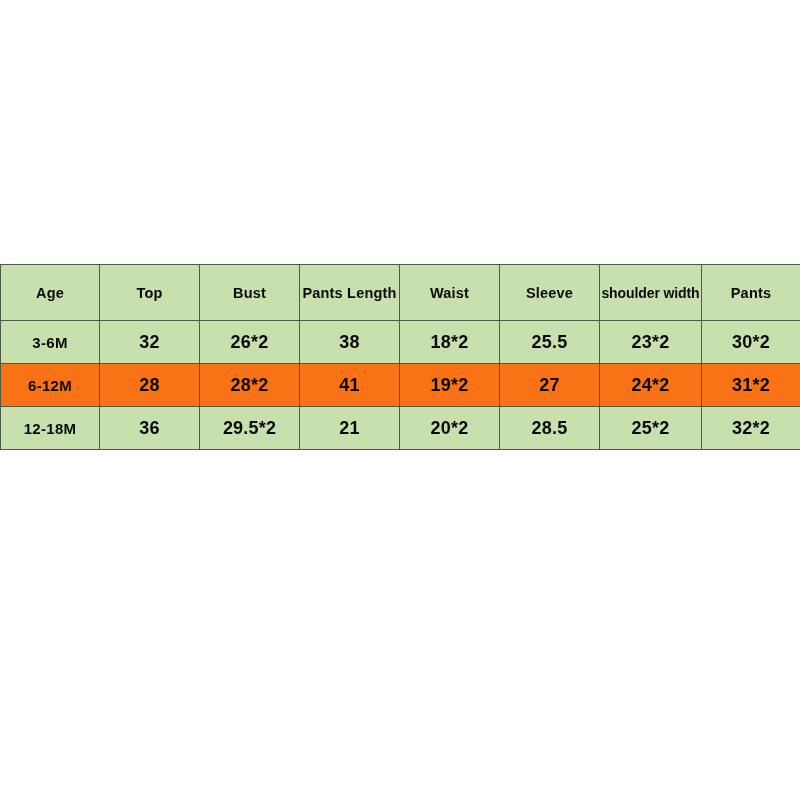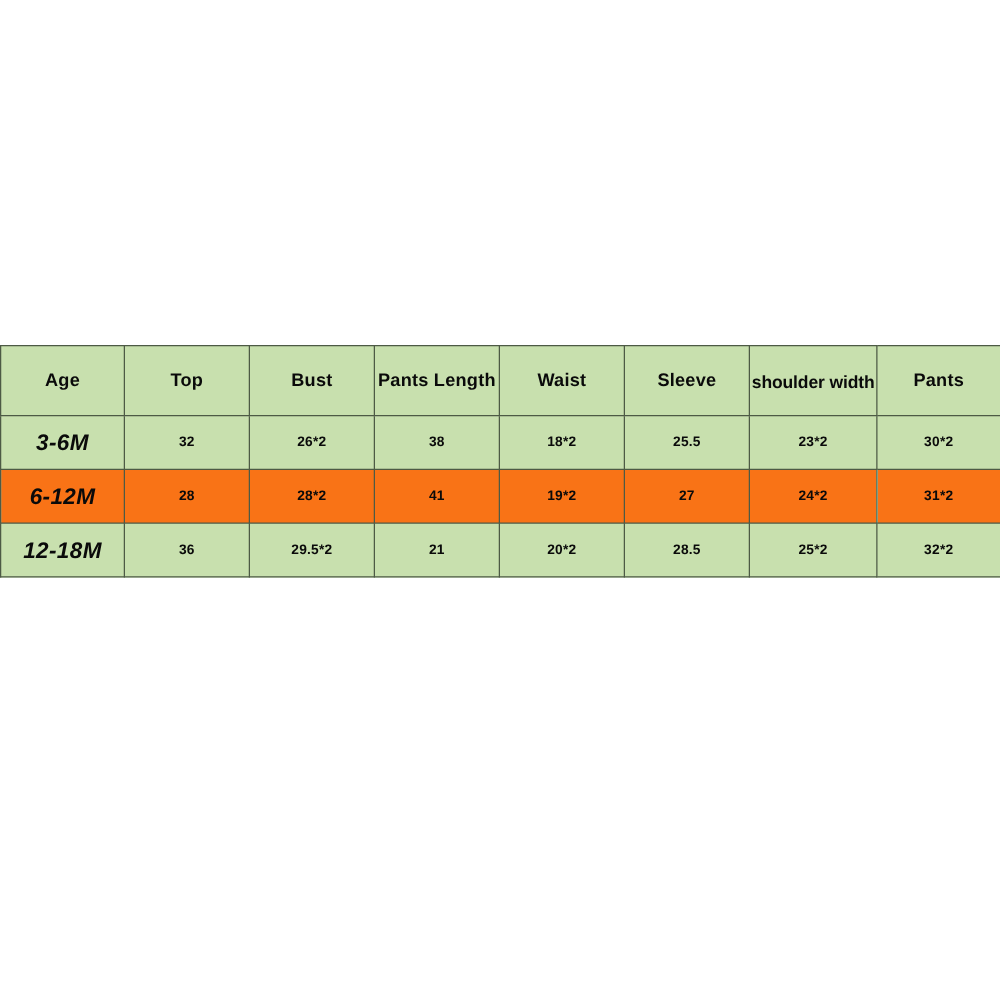--- a/index.html
+++ b/index.html
@@ -11,21 +11,21 @@
     width: 800px;
     height: 800px;
     position: relative;
     overflow: hidden;
     font-family: "Liberation Sans", sans-serif;
   }
 
   #chart-wrap {
     position: absolute;
     left: 0;
-    top: 276px;
+    top: 264px;
     width: 784px;
   }
 
   table.size-chart {
     width: 800px;
     border-collapse: collapse;
     table-layout: fixed;
     background: #c8e0ae;
   }
 
@@ -57,29 +57,28 @@
     font-size: 14px;
     letter-spacing: -0.1px;
   }
 
   table.size-chart tbody tr { height: 43px; }
 
   table.size-chart tbody tr.row-dark td  { background: #c8e0ae; }
   table.size-chart tbody tr.row-light td { background: #f97316; }
 
   table.size-chart tbody td {
-    font-size: 11px;
+    font-size: 18px;
     font-weight: bold;
     letter-spacing: 0.2px;
   }
 
   table.size-chart tbody td.age-cell {
-    font-size: 18px;
+    font-size: 15px;
     letter-spacing: 0.3px;
-    font-style: italic;
   }
 </style>
 </head>
 <body>
 
 <div id="chart-wrap">
   <table class="size-chart">
     <colgroup>
       <col class="c-age">
       <col class="c-std">

